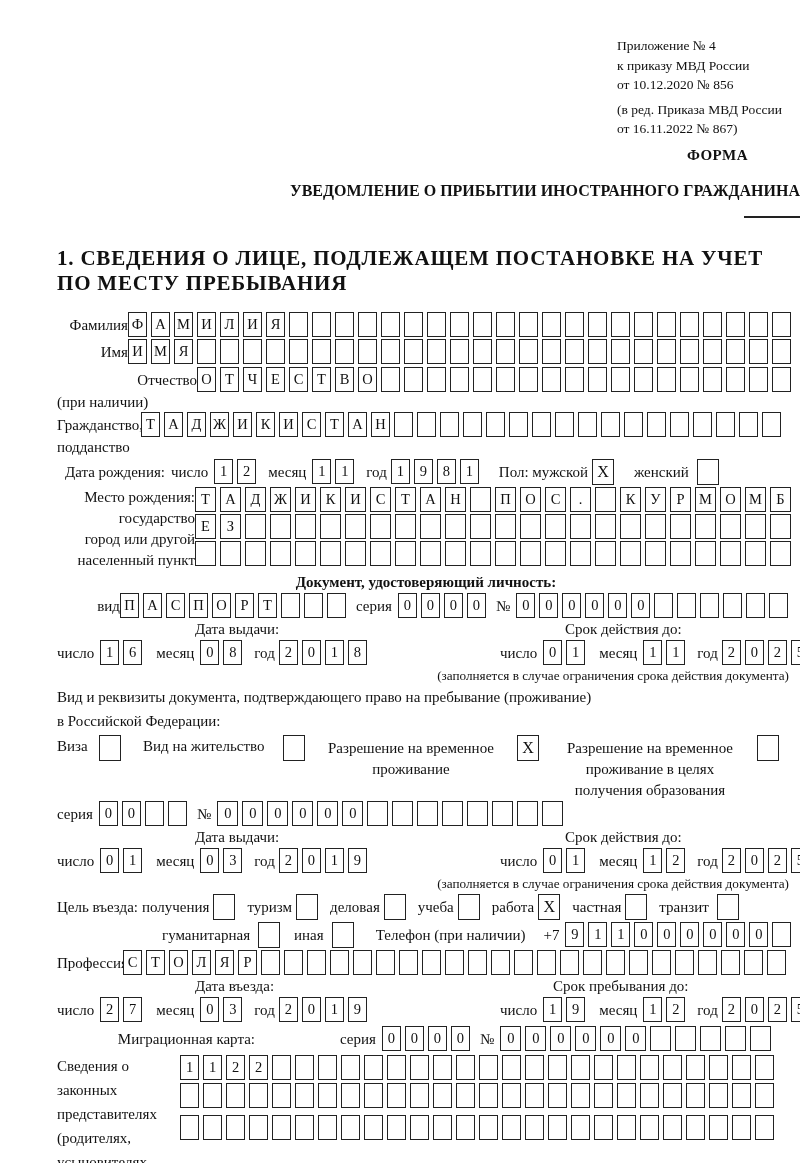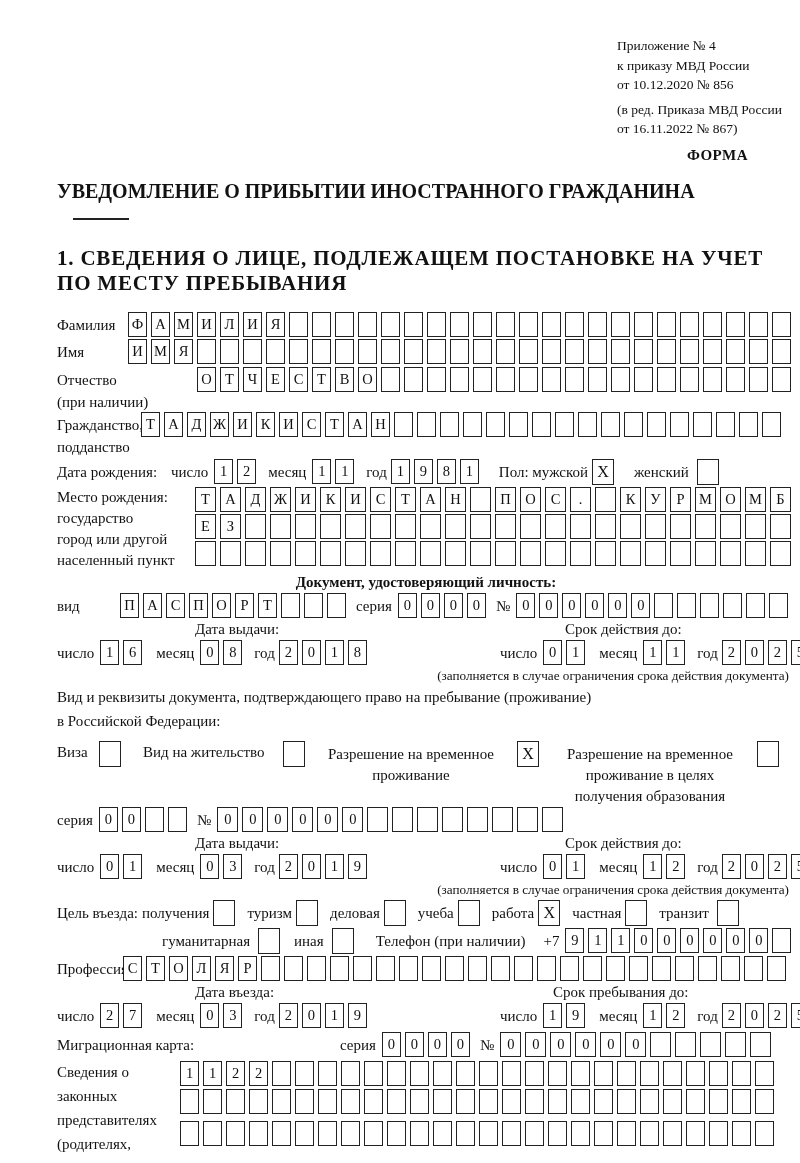--- a/index.html
+++ b/index.html
@@ -3,27 +3,27 @@
 <meta charset="utf-8">
 <style>
   * { margin:0; padding:0; box-sizing:border-box; }
   body { background:#fff; font-family:"Liberation Serif","DejaVu Serif",serif; color:#111; }
   .page { width:800px; height:1163px; background:#fff; padding:36px 0 0 57px; overflow:hidden; position:relative; font-size:15px; }
 
   
   .annex { margin-left:560px; width:185px; font-size:13.5px; line-height:19.5px; }
   .annex-note { margin-top:5px; }
   .forma { width:743px; text-align:right; padding-right:52px; font-weight:bold; font-size:15px; margin-top:8px; letter-spacing:.5px; }
-  .title { width:743px; text-align:left; font-weight:bold; font-size:20px; line-height:22px; margin-top:16px; }
+  .title { width:743px; text-align:right; font-weight:bold; font-size:16px; line-height:22px; margin-top:16px; }
   .blank { display:inline-block; width:56px; border-bottom:2.5px solid #222; height:14px; margin-left:16px; }
   .sec1 { font-weight:bold; font-size:21px; letter-spacing:.8px; margin-top:22px; }
 
   
   .frow { display:flex; align-items:flex-start; flex-wrap:nowrap; }
-  .lbl { line-height:26px; flex:none; }
+  .lbl { line-height:26px; flex:none;text-align:right; }
   .sub { line-height:19px; font-size:15px; }
   .boxes { display:inline-flex; flex:none; }
   .cell { width:19px; height:25px; border:1.8px solid #222; margin-right:4px; display:inline-flex; align-items:center; justify-content:center; font-size:14.5px; flex:none; background:#fff; }
   .wb .cell { width:21px; }
   .cbx .cell { width:22px; height:26px; font-size:16px; }
 
   .w63{width:63px}.w66{width:66px}.w71{width:71px}.w84{width:84px}.w108{width:108px}.w138{width:138px}.w140{width:140px}.w198{width:198px}
   .mt1{margin-top:1px}.mt2{margin-top:2px}.mt3{margin-top:3px}.mt16{margin-top:16px}
   .ml6{margin-left:6px}.ml8{margin-left:8px}.ml10{margin-left:10px}.ml16{margin-left:16px}.ml18{margin-left:18px}
   .mr4{margin-right:4px}.mr6{margin-right:6px}.mr8{margin-right:8px}
@@ -36,21 +36,21 @@
   .dgh-right { position:absolute; left:508px; }
   .dgh-right.g3 { left:496px; }
   .dgrow { position:relative; height:27px; }
   .dg-left { position:absolute; left:0; display:flex; }
   .dg-right { position:absolute; left:443px; display:flex; }
   .note { width:738px; text-align:right; padding-right:6px; font-size:13.2px; line-height:16px; margin-top:1px; }
 
   .intro { line-height:21px; margin-top:3px; }
 
   
-  .permit { position:relative; height:66px; margin-top:9px; }
+  .permit { position:relative; height:66px; margin-top:3px; }
   .permit .p { position:absolute; }
   .p-visa-lbl{left:0;top:3px} .p-visa-box{left:42px;top:0}
   .p-res-lbl{left:86px;top:3px} .p-res-box{left:226px;top:0}
   .p-rvp-lbl{left:256px;top:3px;width:196px;text-align:center;line-height:21px}
   .p-rvp-box{left:460px;top:0}
   .p-edu-lbl{left:494px;top:3px;width:198px;text-align:center;line-height:21px}
   .p-edu-box{left:700px;top:0}
 
   .reps { display:flex; margin-top:2px; }
   .reps-labels { width:123px; line-height:24px; flex:none; }

